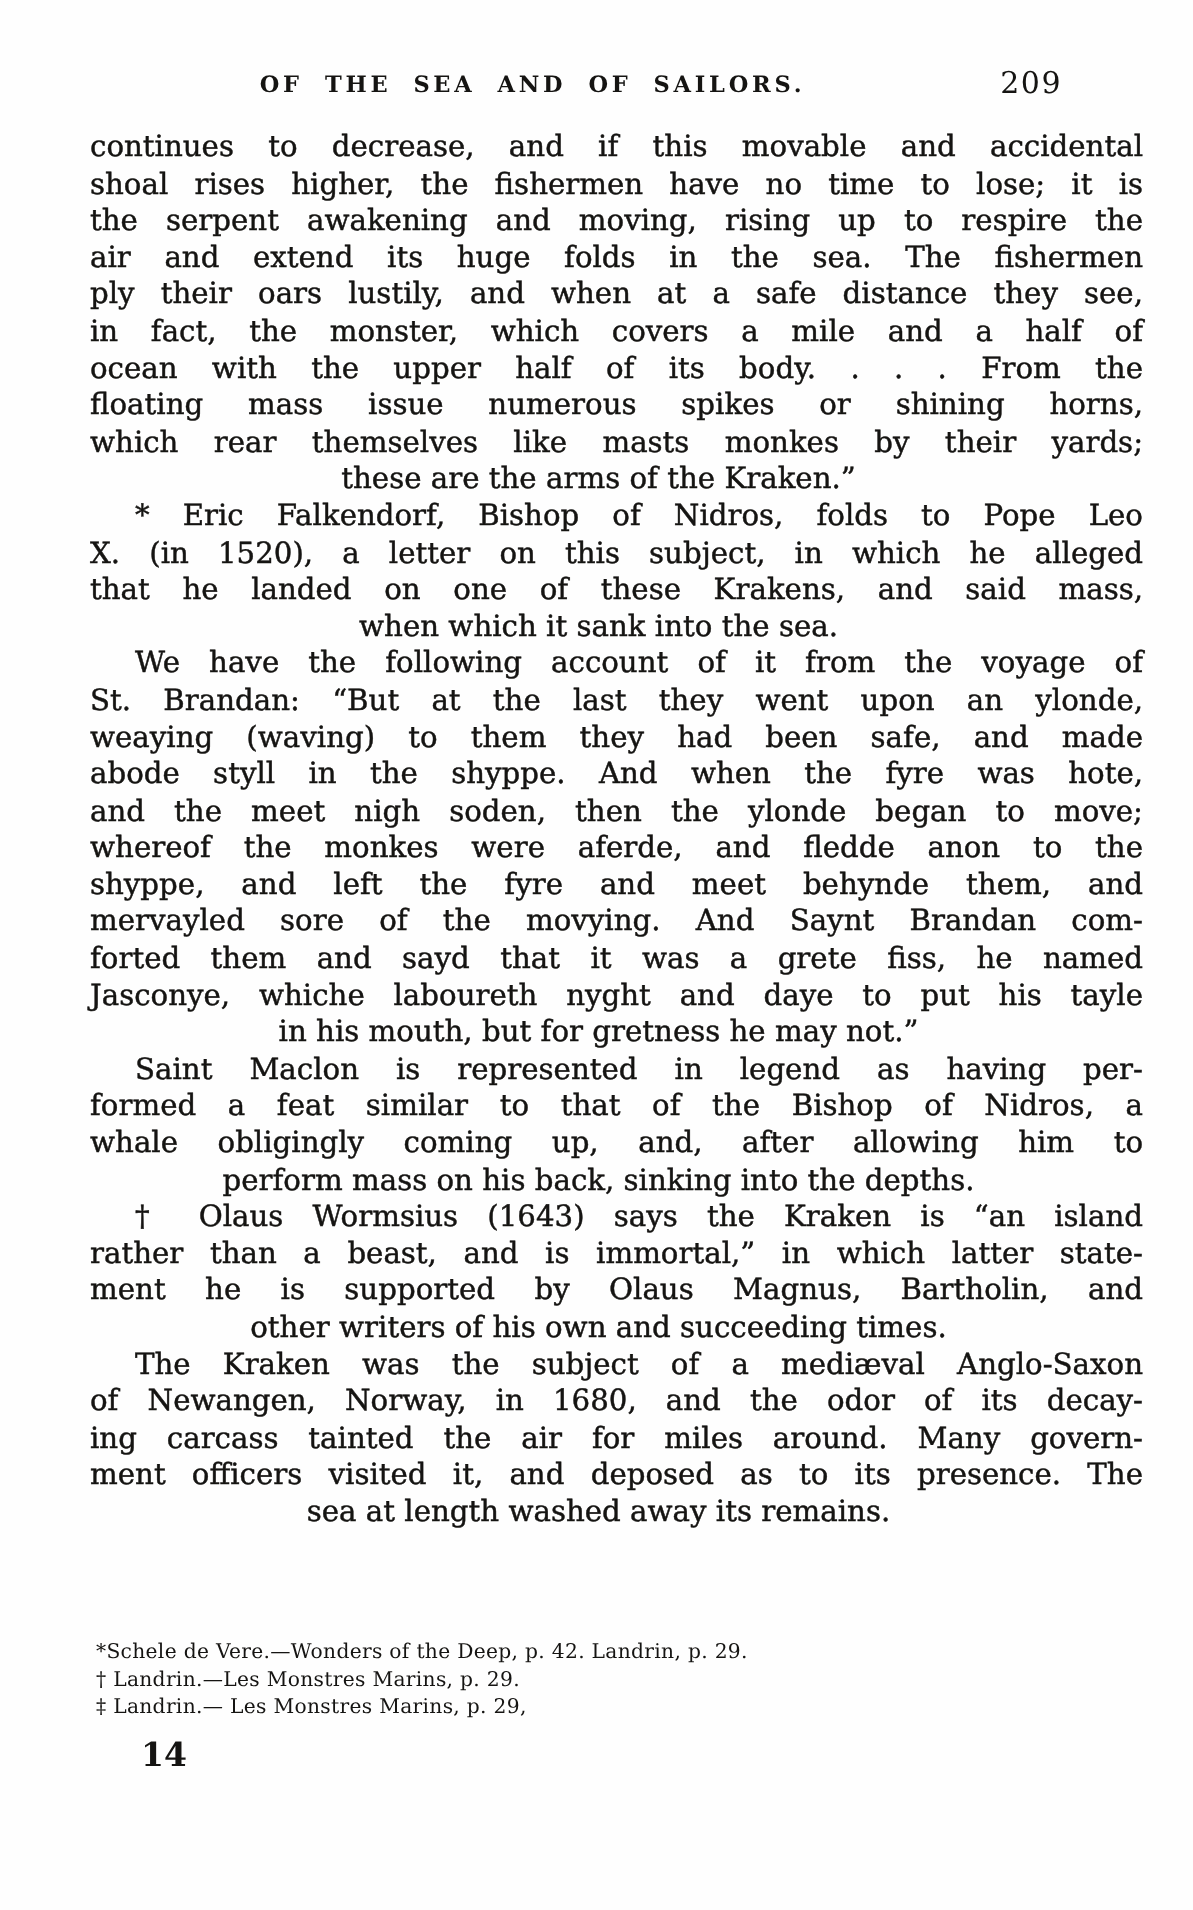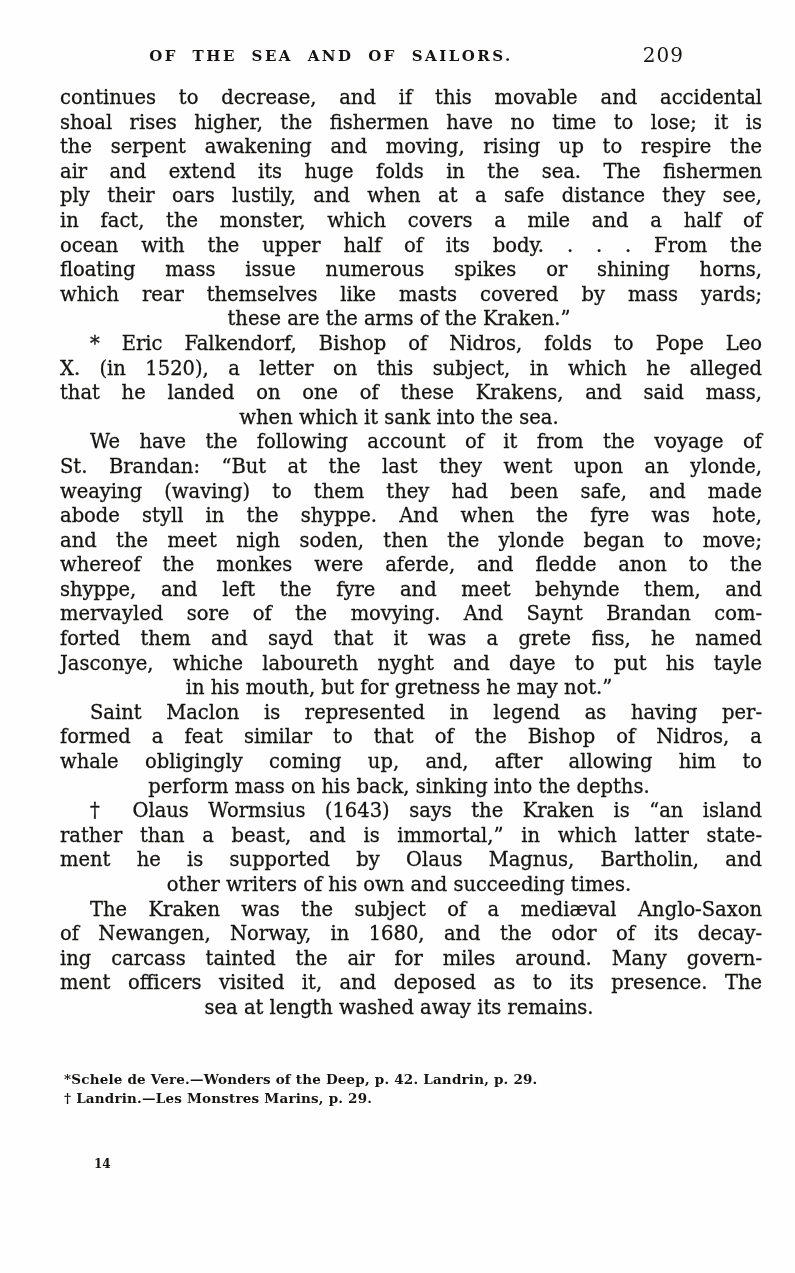--- a/index.html
+++ b/index.html
@@ -17,21 +17,21 @@
     height: 1273px;
     background: var(--paper);
     color: var(--ink);
     font-family: "DejaVu Serif", "Liberation Serif", serif;
     overflow: hidden;
   }
   
   .header {
     position: absolute;
     top: 47px;
-    left: 28px;
+    left: 52px;
     width: 726px;
     height: 26px;
   }
   .running-head {
     display: block;
     text-align: center;
     padding-right: 120px; 
     font-size: 15px;
     font-weight: bold;
     letter-spacing: 2.5px;
@@ -60,33 +60,33 @@
   .line.just {
     text-align: justify;
     text-align-last: justify;
     margin-left: 24px;
   }
   .para.indent .line:first-child { text-indent: 30px; }
   
   .footnotes {
     position: absolute;
     left: 64px;
-    top: 1070px;
+    top: 1092px;
     width: 700px;
     font-size: 13.5px;
-    font-weight: bold;
+    font-weight: normal;
     line-height: 18.5px;
     letter-spacing: 0.2px;
   }
   
   .signature {
     position: absolute;
     left: 94px;
     top: 1157px;
-    font-size: 12px;
+    font-size: 22px;
     font-weight: bold;
   }
 </style>
 </head>
 <body>
 
 <div class="page">
 
   <div class="header">
     <span class="running-head">OF THE SEA AND OF SAILORS.</span>
@@ -96,21 +96,21 @@
   <div class="body-block">
       <div class="para">
         <div class="line just">continues to decrease, and if this movable and accidental</div>
         <div class="line just">shoal rises higher, the fishermen have no time to lose; it is</div>
         <div class="line just">the serpent awakening and moving, rising up to respire the</div>
         <div class="line just">air and extend its huge folds in the sea.  The fishermen</div>
         <div class="line just">ply their oars lustily, and when at a safe distance they see,</div>
         <div class="line just">in fact, the monster, which covers a mile and a half of</div>
         <div class="line just">ocean with the upper half of its body. . . .  From the</div>
         <div class="line just">floating mass issue numerous spikes or shining horns,</div>
-        <div class="line just">which rear themselves like masts covered by mass yards;</div>
+        <div class="line just">which rear themselves like masts monkes by their yards;</div>
         <div class="line">these are the arms of the Kraken.”</div>
       </div>
       <div class="para indent">
         <div class="line just">* Eric Falkendorf, Bishop of Nidros, folds to Pope Leo</div>
         <div class="line just">X. (in 1520), a letter on this subject, in which he alleged</div>
         <div class="line just">that he landed on one of these Krakens, and said mass,</div>
         <div class="line">when which it sank into the sea.</div>
       </div>
       <div class="para indent">
         <div class="line just">We have the following account of it from the voyage of</div>
@@ -142,17 +142,18 @@
         <div class="line just">of Newangen, Norway, in 1680, and the odor of its decay-</div>
         <div class="line just">ing carcass tainted the air for miles around.  Many govern-</div>
         <div class="line just">ment officers visited it, and deposed as to its presence.  The</div>
         <div class="line">sea at length washed away its remains.</div>
       </div>
     </div>
 
   <div class="footnotes">
       <div class="footnote">*Schele de Vere.—Wonders of the Deep, p. 42.  Landrin, p. 29.</div>
       <div class="footnote">† Landrin.—Les Monstres Marins, p. 29.</div>
+      <div class="footnote">‡ Landrin.— Les Monstres Marins, p. 29,</div>
     </div>
 
   <div class="signature">14</div>
 
 </div>
 
 </body></html>

